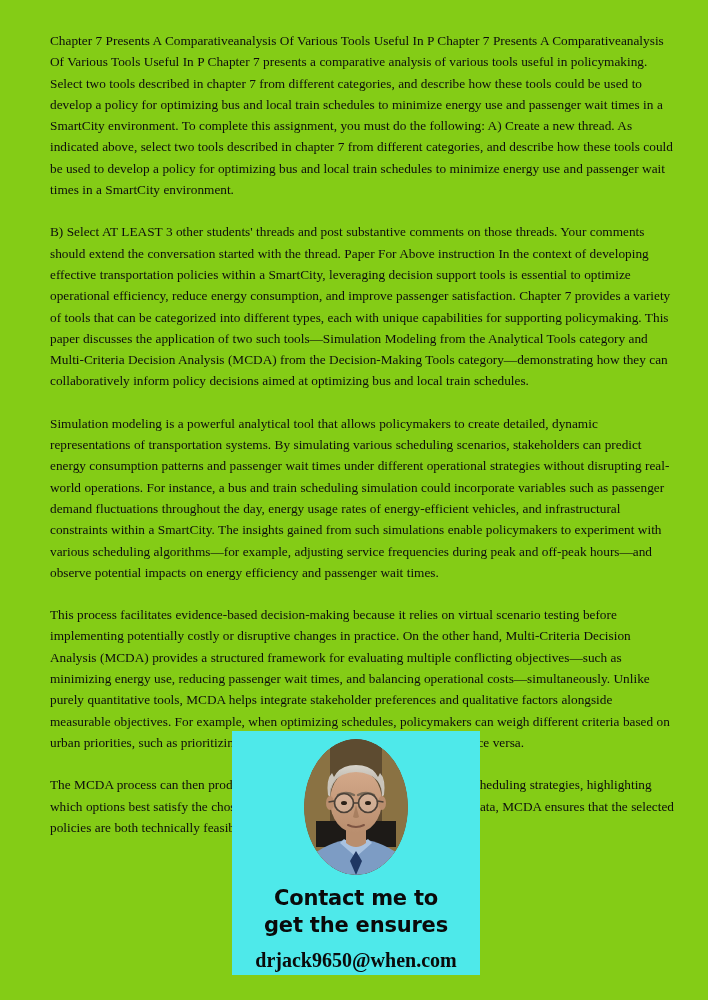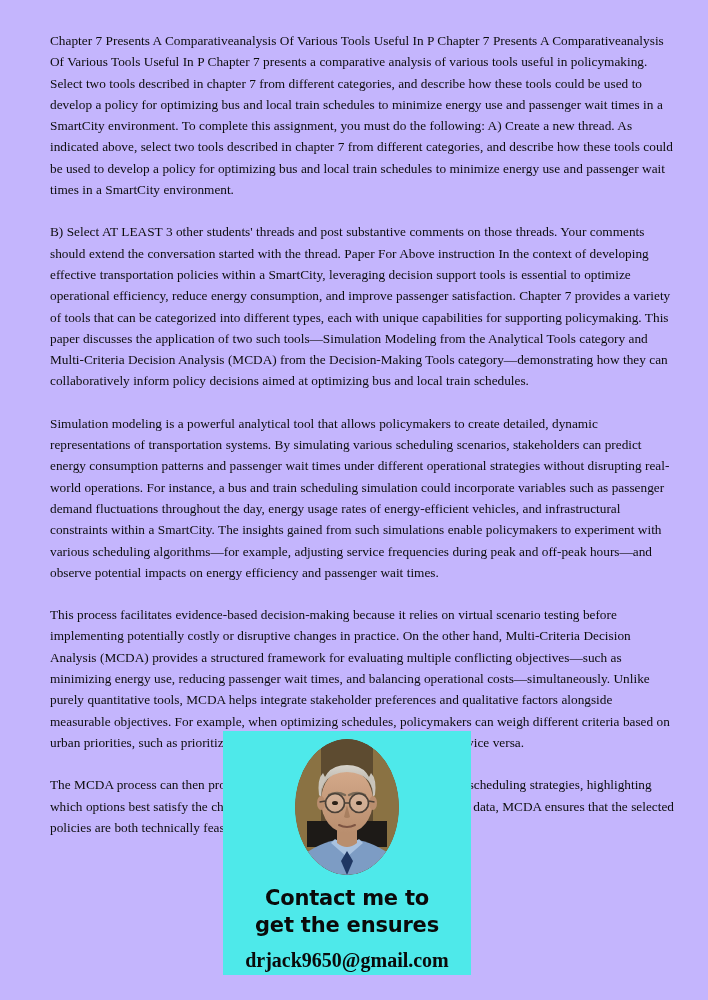--- a/index.html
+++ b/index.html
@@ -8,21 +8,21 @@
     padding: 0;
     background: #ffffff;
   }
   body {
     font-family: "Liberation Serif", "DejaVu Serif", serif;
   }
   #page {
     position: relative;
     width: 708px;
     height: 1000px;
-    background: #c4b5fd;
+    background: #84cc16;
     overflow: hidden;
   }
   #doc-body {
     position: absolute;
     left: 50px;
     top: 30px;
     width: 626px;
   }
   .para {
     margin: 0 0 21px 0;
@@ -32,21 +32,21 @@
     text-align: left;
     word-spacing: 0.1px;
   }
   .para:last-child {
     margin-bottom: 0;
   }
 
   
   #watermark {
     position: absolute;
-    left: 223px;
+    left: 232px;
     top: 731px;
     width: 248px;
     height: 244px;
     background: #4ee9ea;
     display: flex;
     flex-direction: column;
     align-items: center;
     overflow: hidden;
   }
   #portrait {
@@ -152,17 +152,17 @@
 
           <path d="M52 66 L49 78 q3 2 6 0 Z" fill="#a87f60"></path>
 
           <path d="M44 86 q8 4 16 0" stroke="#7d5442" stroke-width="2" fill="none" stroke-linecap="round"></path>
         </g>
       </svg>
     </div>
 
     <div class="wm-line" id="wm-line1">Contact me to</div>
     <div class="wm-line" id="wm-line2">get the ensures</div>
-    <div id="wm-email">drjack9650@gmail.com</div>
+    <div id="wm-email">drjack9650@when.com</div>
 
   </div>
 
 </div>
 
 </body></html>

